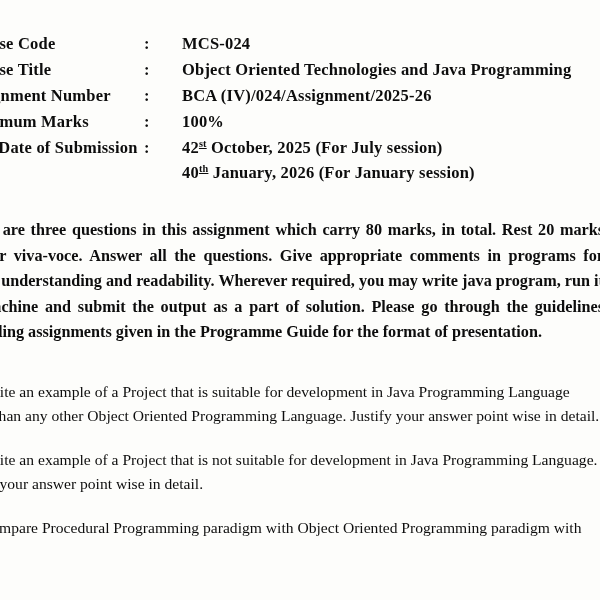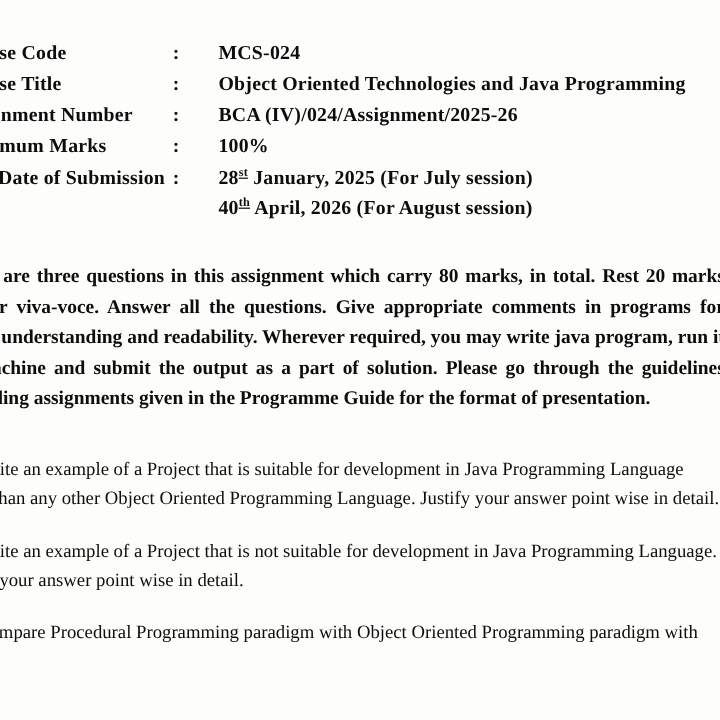--- a/index.html
+++ b/index.html
@@ -126,27 +126,27 @@
 
     <div class="meta-row">
       <span class="meta-label">Maximum Marks</span>
       <span class="meta-colon">:</span>
       <span class="meta-value">100%</span>
     </div>
 
     <div class="meta-row">
       <span class="meta-label">Last Date of Submission</span>
       <span class="meta-colon">:</span>
-      <span class="meta-value"><span>28</span><sup>st</sup><span> January, 2025 (For July session)</span></span>
+      <span class="meta-value"><span>42</span><sup>st</sup><span> October, 2025 (For July session)</span></span>
     </div>
 
     <div class="meta-row">
       <span class="meta-label"></span>
       <span class="meta-colon"></span>
-      <span class="meta-value second"><span>40</span><sup>th</sup><span> April, 2026 (For August session)</span></span>
+      <span class="meta-value second"><span>40</span><sup>th</sup><span> January, 2026 (For January session)</span></span>
     </div>
 
   </div>
 
   <div class="instructions">
     <p>There are three questions in this assignment which carry 80 marks, in total. Rest 20 marks are for viva-voce. Answer all the questions. Give appropriate comments in programs for better understanding and readability. Wherever required, you may write java program, run it on machine and submit the output as a part of solution. Please go through the guidelines regarding assignments given in the Programme Guide for the format of presentation.</p>
   </div>
 
   <div class="questions">
     <div class="q">

